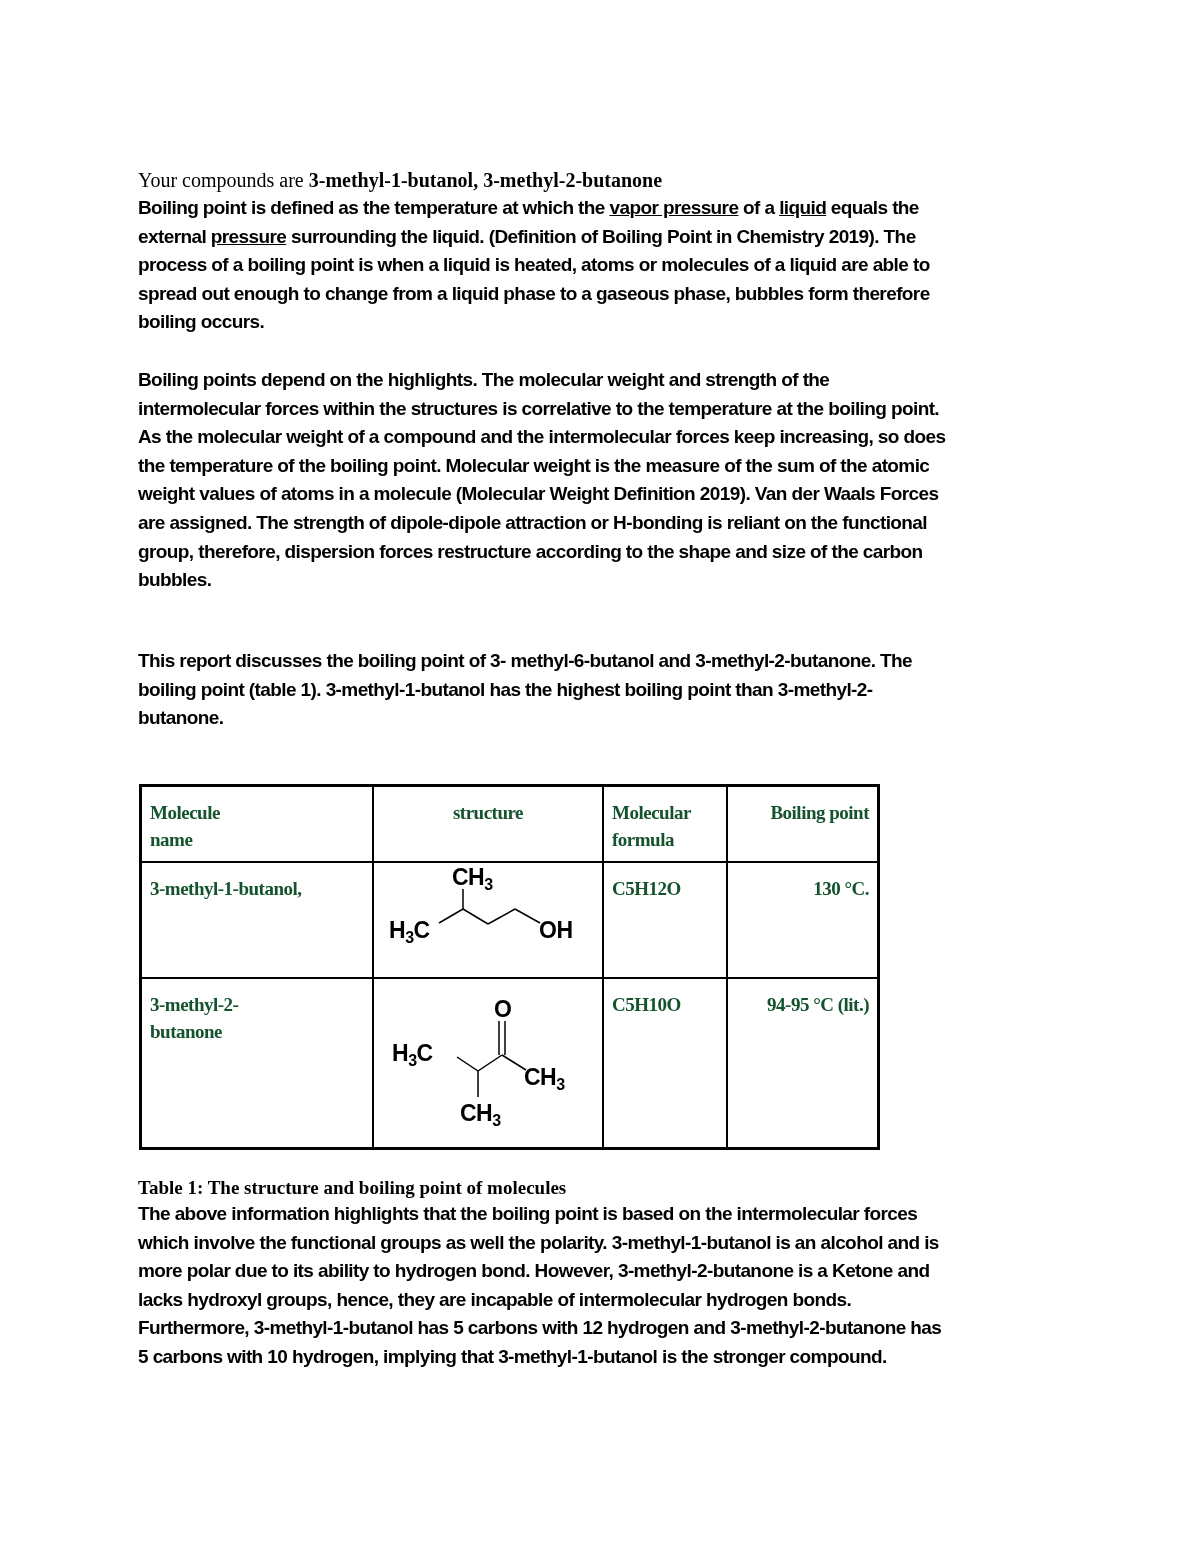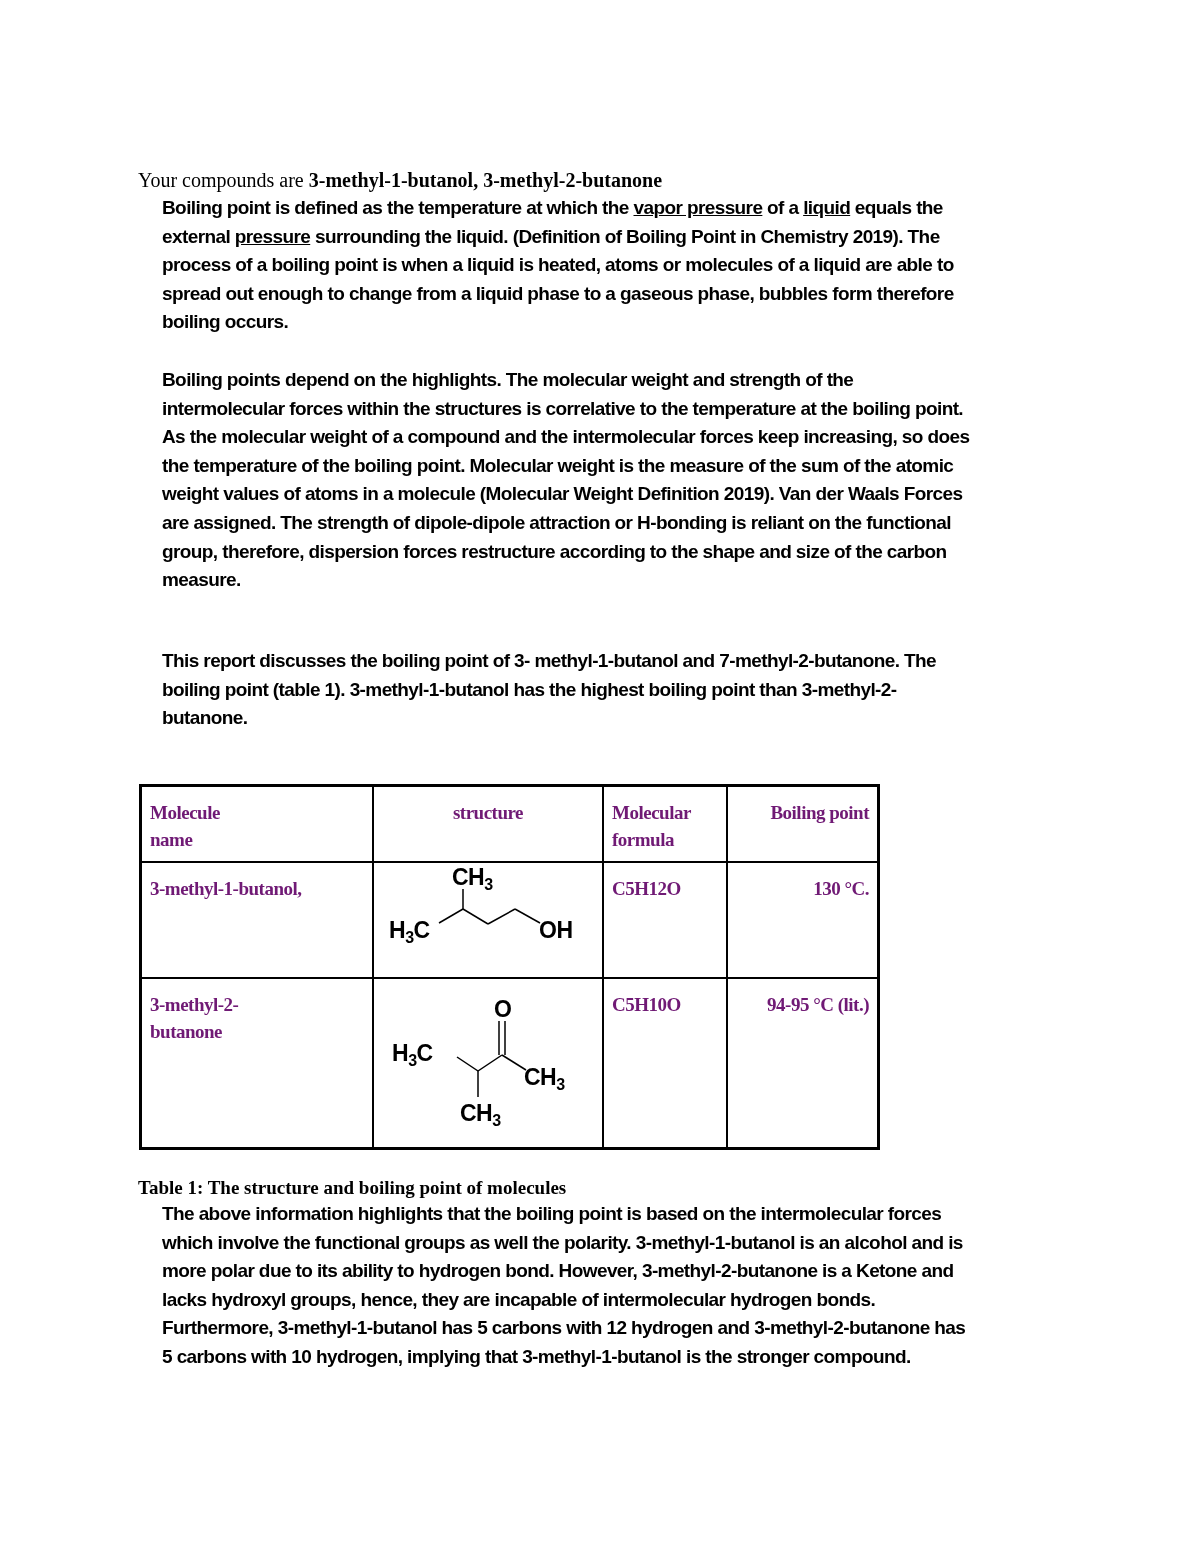--- a/index.html
+++ b/index.html
@@ -1,29 +1,29 @@
 <!DOCTYPE html>
 <html><head>
 <meta charset="utf-8">
 <style>
   html, body { margin: 0; padding: 0; background: #ffffff; }
   body { width: 1200px; height: 1553px; position: relative; overflow: hidden; color: #000; }
   .page { position: absolute; left: 138px; top: 0; width: 930px; }
-  .line-block { font-family: "Liberation Sans", "DejaVu Sans", sans-serif; font-weight: bold; font-size: 19px; line-height: 28.6px; letter-spacing: -0.6px; margin-left: 24px; }
+  .line-block { font-family: "Liberation Sans", "DejaVu Sans", sans-serif; font-weight: bold; font-size: 19px; line-height: 28.6px; letter-spacing: -0.6px; }
   .intro { position: absolute; top: 166px; left: 0; font-family: "Liberation Serif", serif; font-size: 20px; line-height: 28px; white-space: nowrap; }
   .intro b { font-weight: bold; text-align: right; }
   .p1 { position: absolute; top: 194px; left: 0; width: 930px; }
   .p2 { position: absolute; top: 366px; left: 0; width: 930px; }
   .p3 { position: absolute; top: 647px; left: 0; width: 930px; }
   .p4 { position: absolute; top: 1200px; left: 0; width: 930px; }
   .ln { display: block; white-space: nowrap; }
   u { text-decoration: underline; }
   .caption { position: absolute; top: 1175px; left: 0; font-family: "Liberation Serif", serif; font-weight: bold; font-size: 19px; line-height: 26px; }
   table.mol { position: absolute; top: 784px; left: 1px; border-collapse: collapse; border: 3px solid #000; }
-  table.mol td { border: 2px solid #000; vertical-align: top; padding: 12px 8px 6px 8px; color: #701a75; font-family: "Liberation Serif", serif; font-weight: bold; font-size: 19px; line-height: 27px; letter-spacing: -0.5px; }
+  table.mol td { border: 2px solid #000; vertical-align: top; padding: 12px 8px 6px 8px; color: #14532d; font-family: "Liberation Serif", serif; font-weight: bold; font-size: 19px; line-height: 27px; letter-spacing: -0.5px; }
   table.mol td.hdr { height: 56px; }
   td.c1 { width: 214px; }
   td.c2 { width: 212px; padding: 0 !important; }
   td.c3 { width: 106px; }
   td.c4 { width: 133px; text-align: right; }
   tr.r1 td { height: 96px; }
   tr.r2 td { height: 150px; }
   .struct { display: block; }
 </style>
 </head>
@@ -44,25 +44,25 @@
   </div>
 
   <div class="p2 line-block">
     <span class="ln">Boiling points depend on the highlights. The molecular weight and strength of the</span>
     <span class="ln">intermolecular forces within the structures is correlative to the temperature at the boiling point.</span>
     <span class="ln">As the molecular weight of a compound and the intermolecular forces keep increasing, so does</span>
     <span class="ln">the temperature of the boiling point. Molecular weight is the measure of the sum of the atomic</span>
     <span class="ln">weight values of atoms in a molecule (Molecular Weight Definition 2019). Van der Waals Forces</span>
     <span class="ln">are assigned. The strength of dipole-dipole attraction or H-bonding is reliant on the functional</span>
     <span class="ln">group, therefore, dispersion forces restructure according to the shape and size of the carbon</span>
-    <span class="ln">measure.</span>
+    <span class="ln">bubbles.</span>
   </div>
 
   <div class="p3 line-block">
-    <span class="ln">This report discusses the boiling point of 3- methyl-1-butanol and 7-methyl-2-butanone. The</span>
+    <span class="ln">This report discusses the boiling point of 3- methyl-6-butanol and 3-methyl-2-butanone. The</span>
     <span class="ln">boiling point (table 1). 3-methyl-1-butanol has the highest  boiling point than 3-methyl-2-</span>
     <span class="ln">butanone.</span>
   </div>
 
   <table class="mol">
     <tbody>
         <tr>
       <td class="hdr c1"><span>Molecule</span><br><span>name</span></td>
       <td class="hdr c2" style="padding:12px 8px 6px 8px !important;text-align:center;"><span>structure</span></td>
       <td class="hdr c3"><span>Molecular</span><br><span>formula</span></td>

